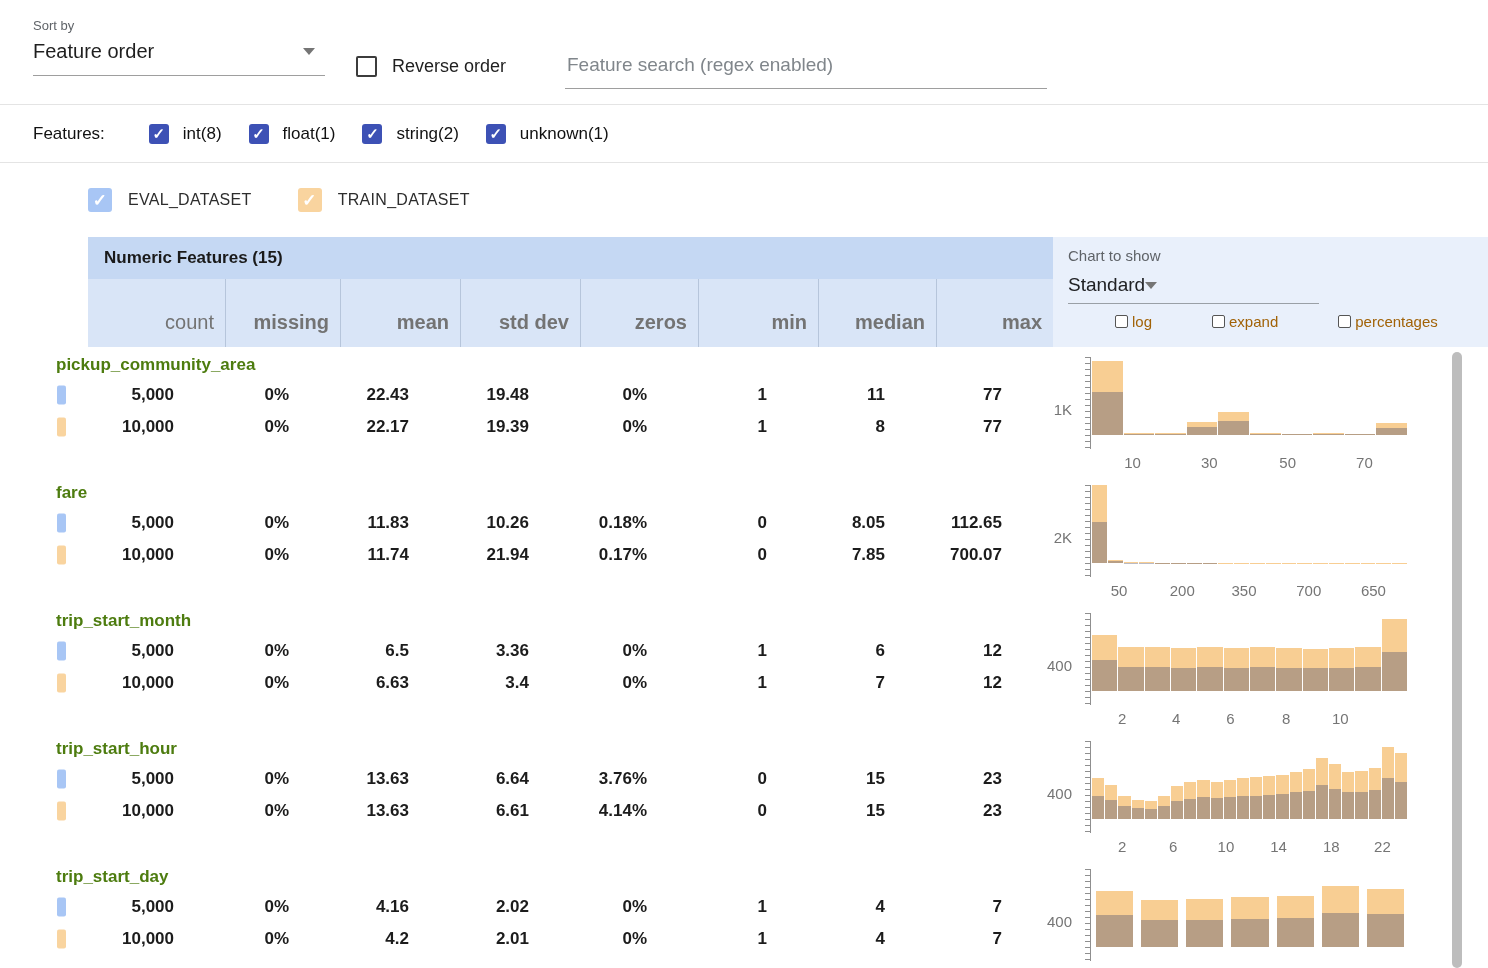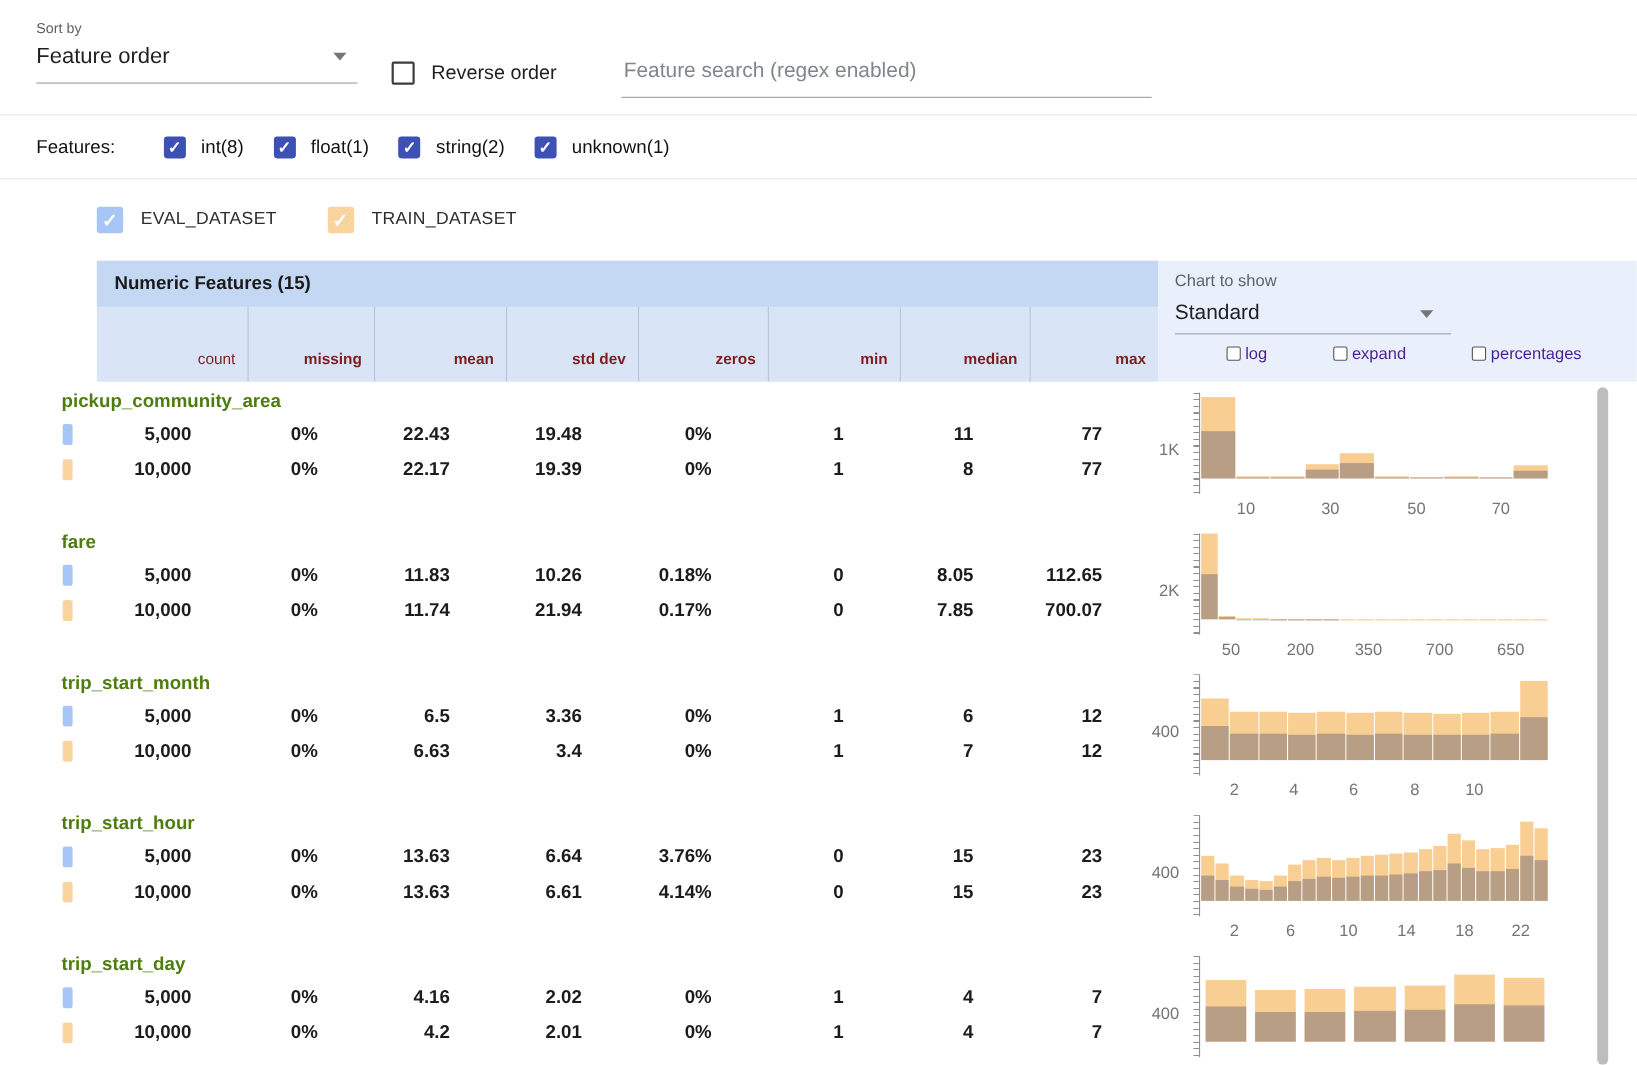--- a/index.html
+++ b/index.html
@@ -45,29 +45,29 @@
 
   
   .table-section { margin-left:48px; width:1440px; }
   .table-header { display:flex; height:110px;margin-left:40px; }
   .header-left { width:965px; display:flex; flex-direction:column; }
   .title-row { height:42px; background:var(--title-bg,#c5d8f3); display:flex; align-items:center;
     padding-left:16px; font-size:17px; font-weight:700; color:#1a1a1a; box-sizing:border-box; }
   .cols-row { flex:1; background:var(--header-bg,#d9e5f7); display:grid;
     grid-template-columns:137px 115px 120px 120px 118px 120px 118px 117px; }
   .hcell { display:flex; align-items:flex-end; justify-content:flex-end; padding:0 11px 13px 0;
-    font-size:14px; color:#7f1d1d; }
+    font-size:20px; color:#737373; }
   .hcell + .hcell { border-left:1px solid #b6c5db;font-weight:bold; }
   .header-right { width:475px; background:var(--panel-bg,#e9f0fb); box-sizing:border-box;
     padding:10px 0 0 15px; }
   .panel-caption { font-size:15px; color:#5f6368; }
-  .panel-select { width:245px; display:flex; align-items:center; justify-content:space-between;
+  .panel-select { width:245px; display:flex; align-items:center; 
     border-bottom:1px solid #9aa0a6; padding:10px 6px 7px 0; font-size:19px; color:#202124; cursor:pointer; }
   .panel-opts { display:flex; align-items:center; margin-top:9px; gap:13px; }
-  .opt { display:flex; align-items:center; gap:4px; font-size:15px; color:#4c1d95; cursor:pointer;padding-left:47px; }
+  .opt { display:flex; align-items:center; gap:4px; font-size:15px; color:#a16207; cursor:pointer;padding-left:47px; }
   .opt-box { width:13px; height:13px; border:1.5px solid #555; border-radius:2px; box-sizing:border-box;
     background:#fff; }
 
   
   .feature { display:flex; height:128px; box-sizing:border-box; }
   .stats { width:965px; padding-top:4px; box-sizing:border-box; }
   .fname { height:28px; line-height:28px; padding-left:8px; font-size:17px; font-weight:700; color:#4d7c0f; }
   .stats-row { display:grid; grid-template-columns:137px 115px 120px 120px 118px 120px 118px 117px;
     height:32px; align-items:center; }
   .cell { text-align:right; padding-right:11px; font-size:17px; font-weight:600; color:#1c1c1c;

